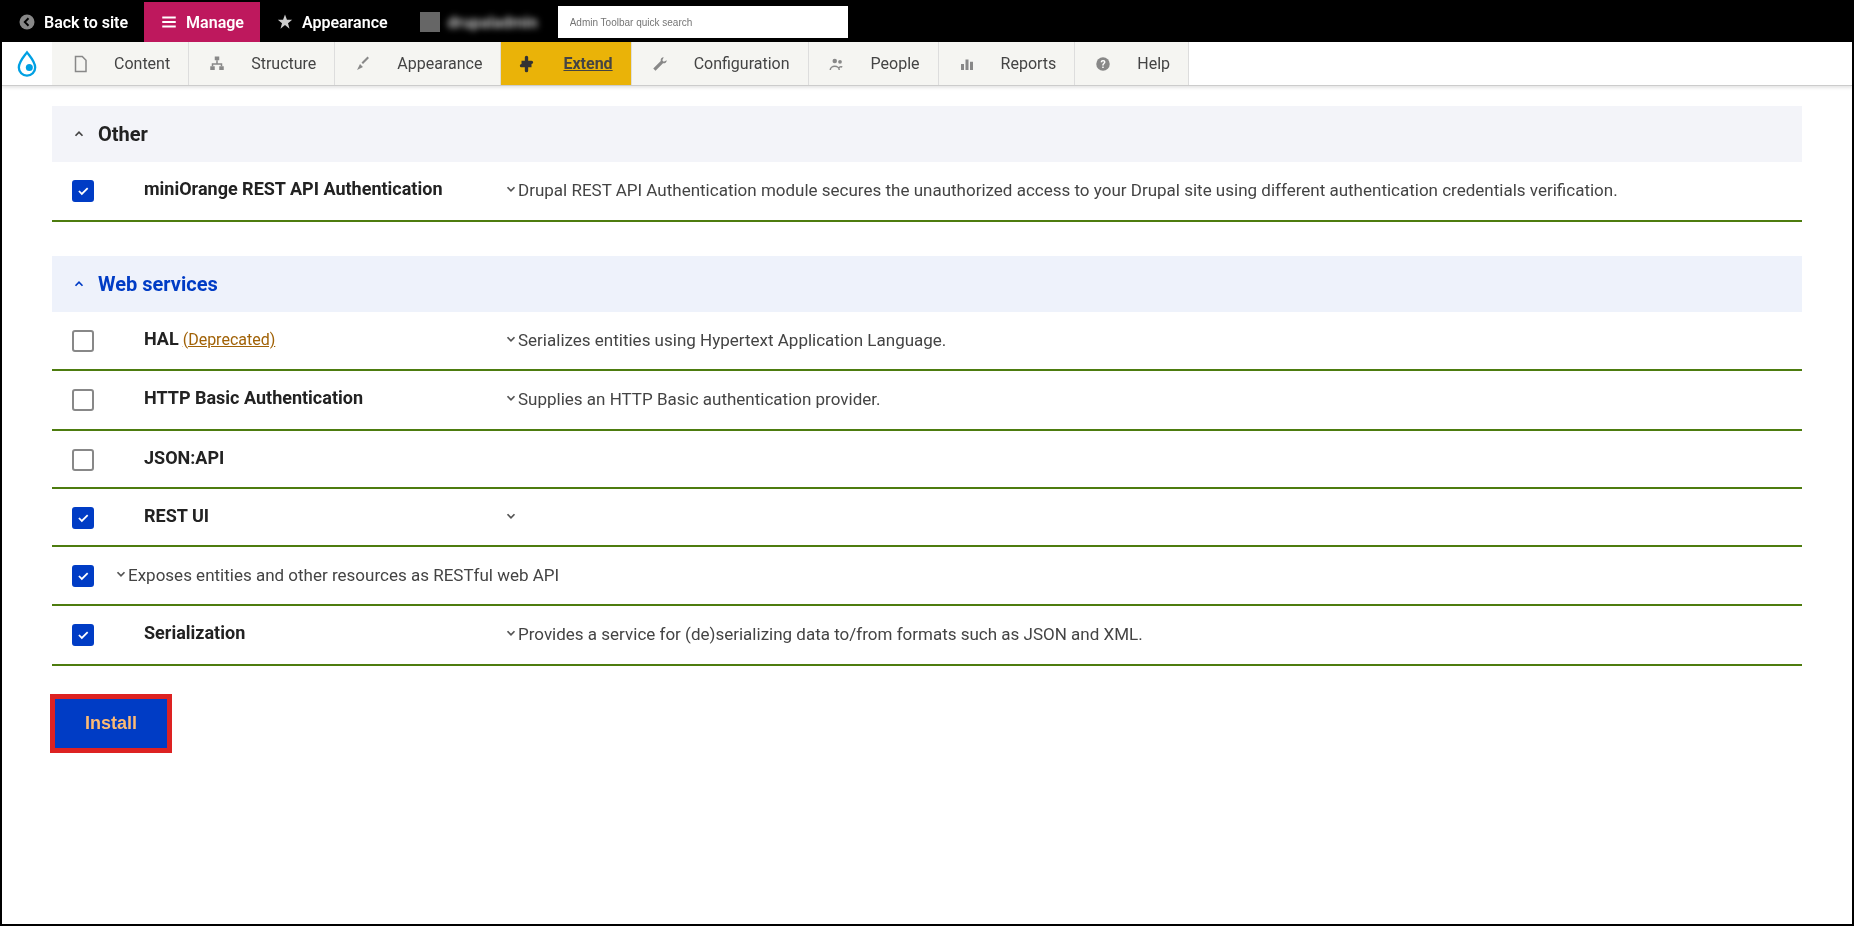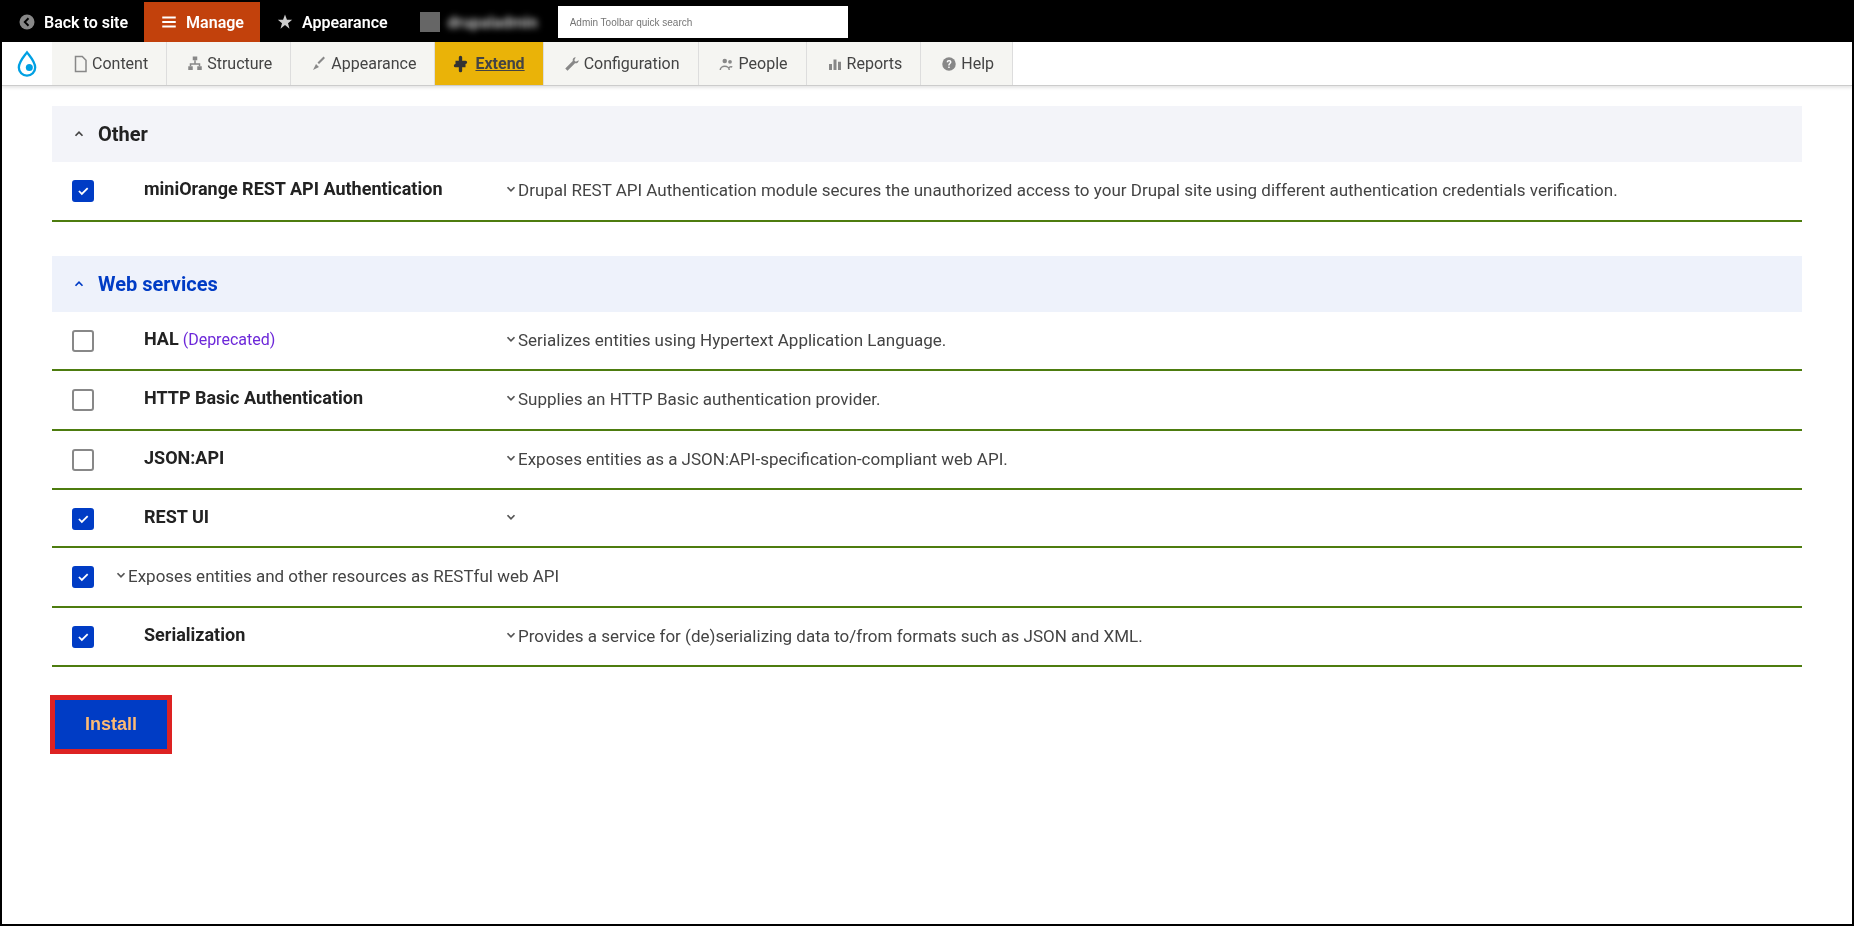--- a/index.html
+++ b/index.html
@@ -1,29 +1,29 @@
 <!DOCTYPE html>
 <html><head>
 <meta charset="utf-8">
 <style>
 * { margin: 0; padding: 0; box-sizing: border-box; }
 body { font-family: -apple-system, BlinkMacSystemFont, "Segoe UI", Roboto, sans-serif; background: #fff; border: 2px solid #000; width: 1854px; height: 926px; overflow: hidden; }
 
 
 .top-toolbar { background: #000; height: 40px; display: flex; align-items: center; color: #fff; }
 .top-toolbar-item { display: flex; align-items: center; padding: 0 16px; height: 100%; cursor: pointer; font-size: 16px; font-weight: 600; gap: 8px; }
-.top-toolbar-item.active { background: #c2410c; }
+.top-toolbar-item.active { background: #be185d; }
 .top-toolbar-search { background: #fff; color: #757575; padding: 6px 12px; width: 290px; height: 32px; margin-left: 4px; font-size: 10px; border: none; }
 .user-avatar { width: 20px; height: 20px; background: #666; display: inline-block; }
 .blurred-user { filter: blur(3px); color: #ccc; }
 
 
 .admin-tabs { background: #fff; height: 44px; display: flex; align-items: stretch; border-bottom: 1px solid #ccc; box-shadow: 0 2px 3px rgba(0,0,0,0.1); }
 .drupal-logo { width: 50px; display: flex; align-items: center; justify-content: center; }
-.admin-tab { display: flex; align-items: center; padding: 10px 18px; gap: 2px; font-size: 16px; color: #444; border-right: 1px solid #ddd; cursor: pointer; background: #f5f5f2; }
+.admin-tab { display: flex; align-items: center; padding: 10px 18px; gap: 24px; font-size: 16px; color: #444; border-right: 1px solid #ddd; cursor: pointer; background: #f5f5f2; }
 .admin-tab.active { background: #eab308; }
 .admin-tab.active .tab-label { text-decoration: underline; font-weight: 700; }
 .tab-icon { width: 20px; height: 20px; display: inline-flex; align-items: center; justify-content: center; color: #777; }
 
 
 .content { padding: 20px 50px 30px 50px; }
 
 
 .section-header { background: #f3f4f9; padding: 16px 20px; display: flex; align-items: center; gap: 12px; cursor: pointer; }
 .section-header.blue-sec { background: #eef2fb; }
@@ -31,21 +31,21 @@
 .section-title { font-size: 20px; font-weight: 700; color: #222; }
 .section-title.blue { color: #003cc5; }
 .section-chevron.blue { color: #003cc5; }
 
 
 .module-row { display: flex; align-items: flex-start; padding: 16px 20px; border-bottom: 2px solid #4d7c0f; gap: 20px; }
 .module-checkbox { width: 22px; height: 22px; border: 2px solid #888; border-radius: 3px; display: flex; align-items: center; justify-content: center; cursor: pointer; flex-shrink: 0; margin-top: 2px; }
 .module-checkbox.checked { background: #003cc5; border-color: #003cc5; color: #fff; }
 .module-name-col { width: 370px; flex-shrink: 0; padding-left: 30px; }
 .module-name { font-size: 18px; font-weight: 700; color: #222; }
-.module-deprecated { color: #6d28d9; }
+.module-deprecated { color: #a16207; text-decoration: underline; }
 .module-desc-col { flex: 1; display: flex; align-items: flex-start; gap: 0; }
 .module-expand { font-size: 14px; color: #555; cursor: pointer; margin-top: 4px; flex-shrink: 0; }
 .module-desc { font-size: 17px; color: #444; line-height: 1.5; }
 
 .section-gap { height: 34px; }
 
 
 .install-btn-wrapper { padding: 30px 0 0 0; }
 .install-btn { background: #003cc5; color: #fdba74; border: 3px solid #d22; padding: 14px 30px; font-size: 18px; font-weight: 700; cursor: pointer; box-shadow: 0 0 0 2px #d22; }
 
@@ -238,28 +238,20 @@
         <span class="module-desc">Supplies an HTTP Basic authentication provider.</span>
       </div>
     </div>
       <div class="module-row">
       <div class="module-checkbox ">
         
       </div>
       <div class="module-name-col">
         <span class="module-name">JSON:API</span>
       </div>
-      <div class="module-desc-col">
-        <span class="module-expand">
-          <svg width="14" height="14" viewBox="0 0 24 24">
-              <path d="M6 9l6 6 6-6" stroke="#555" stroke-width="3" fill="none"></path>
-            </svg>
-        </span>
-        <span class="module-desc">Exposes entities as a JSON:API-specification-compliant web API.</span>
-      </div>
     </div>
       <div class="module-row">
       <div class="module-checkbox checked">
         <svg width="14" height="14" viewBox="0 0 24 24">
             <path d="M5 12l5 5L20 7" stroke="#fff" stroke-width="3" fill="none"></path>
           </svg>
       </div>
       <div class="module-name-col">
         <span class="module-name">REST UI</span>
       </div>

